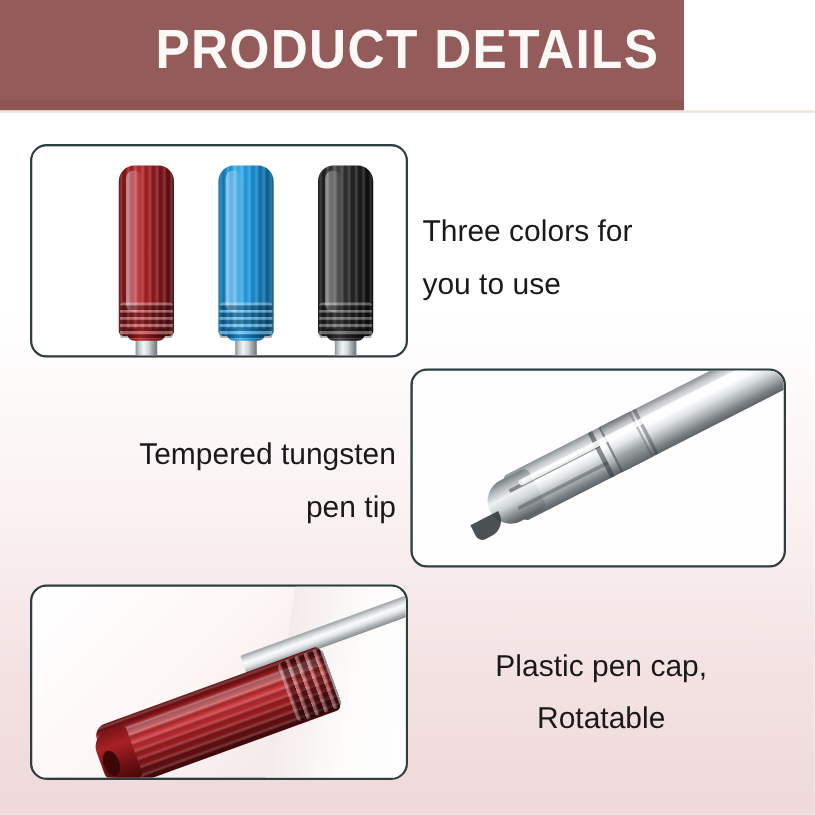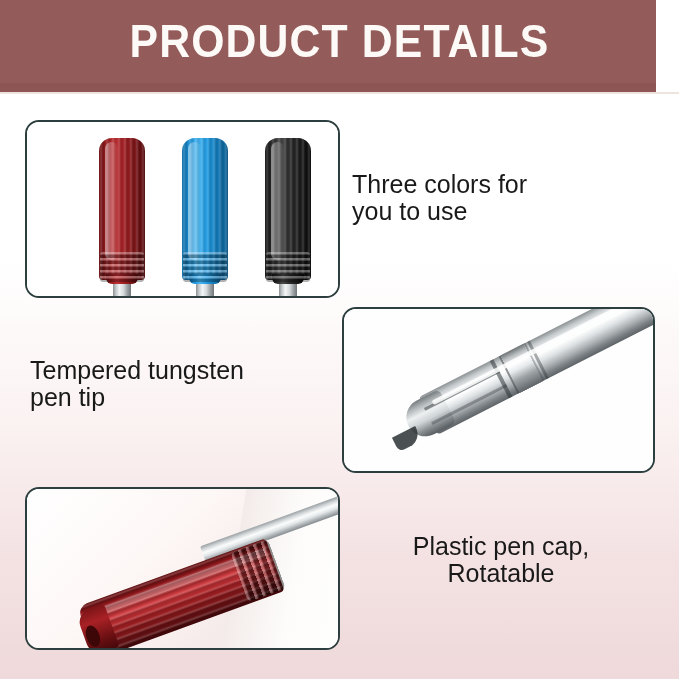--- a/index.html
+++ b/index.html
@@ -24,21 +24,21 @@
                 #fbf2f2 62%,
                 #f4e2e3 82%,
                 #efd9da 100%);
     overflow: hidden;
   }
 
   
   #banner {
     position: absolute;
     left: 0; top: 0;
-    width: 656px;
+    width: 570px;
     height: 92px;
     background: #935b59;
     overflow: hidden;
   }
   #banner-lower-strip {
     position: absolute;
     left: 0; bottom: 0;
     width: 100%;
     height: 9px;
     background: #8d5553;
@@ -379,35 +379,35 @@
     height: 7px;
     background: rgba(255,255,255,0.28);
     border-radius: 4px;
   }
 
   
   .caption {
     position: absolute;
     color: #191919;
     font-size: 25px;
-    line-height: 27px;
+    line-height: 44px;
     font-family: "Liberation Sans", sans-serif;
     white-space: pre-line;
   }
   #caption-colors {
     left: 352px;
     top: 171px;
     width: 280px;
     text-align: left;
   }
   #caption-tip {
     left: 30px;
     top: 357px;
     width: 300px;
-    text-align: left;
+    text-align: right;
   }
   #caption-cap {
     left: 351px;
     top: 533px;
     width: 300px;
     text-align: center;
   }
 </style>
 </head>
 <body>

